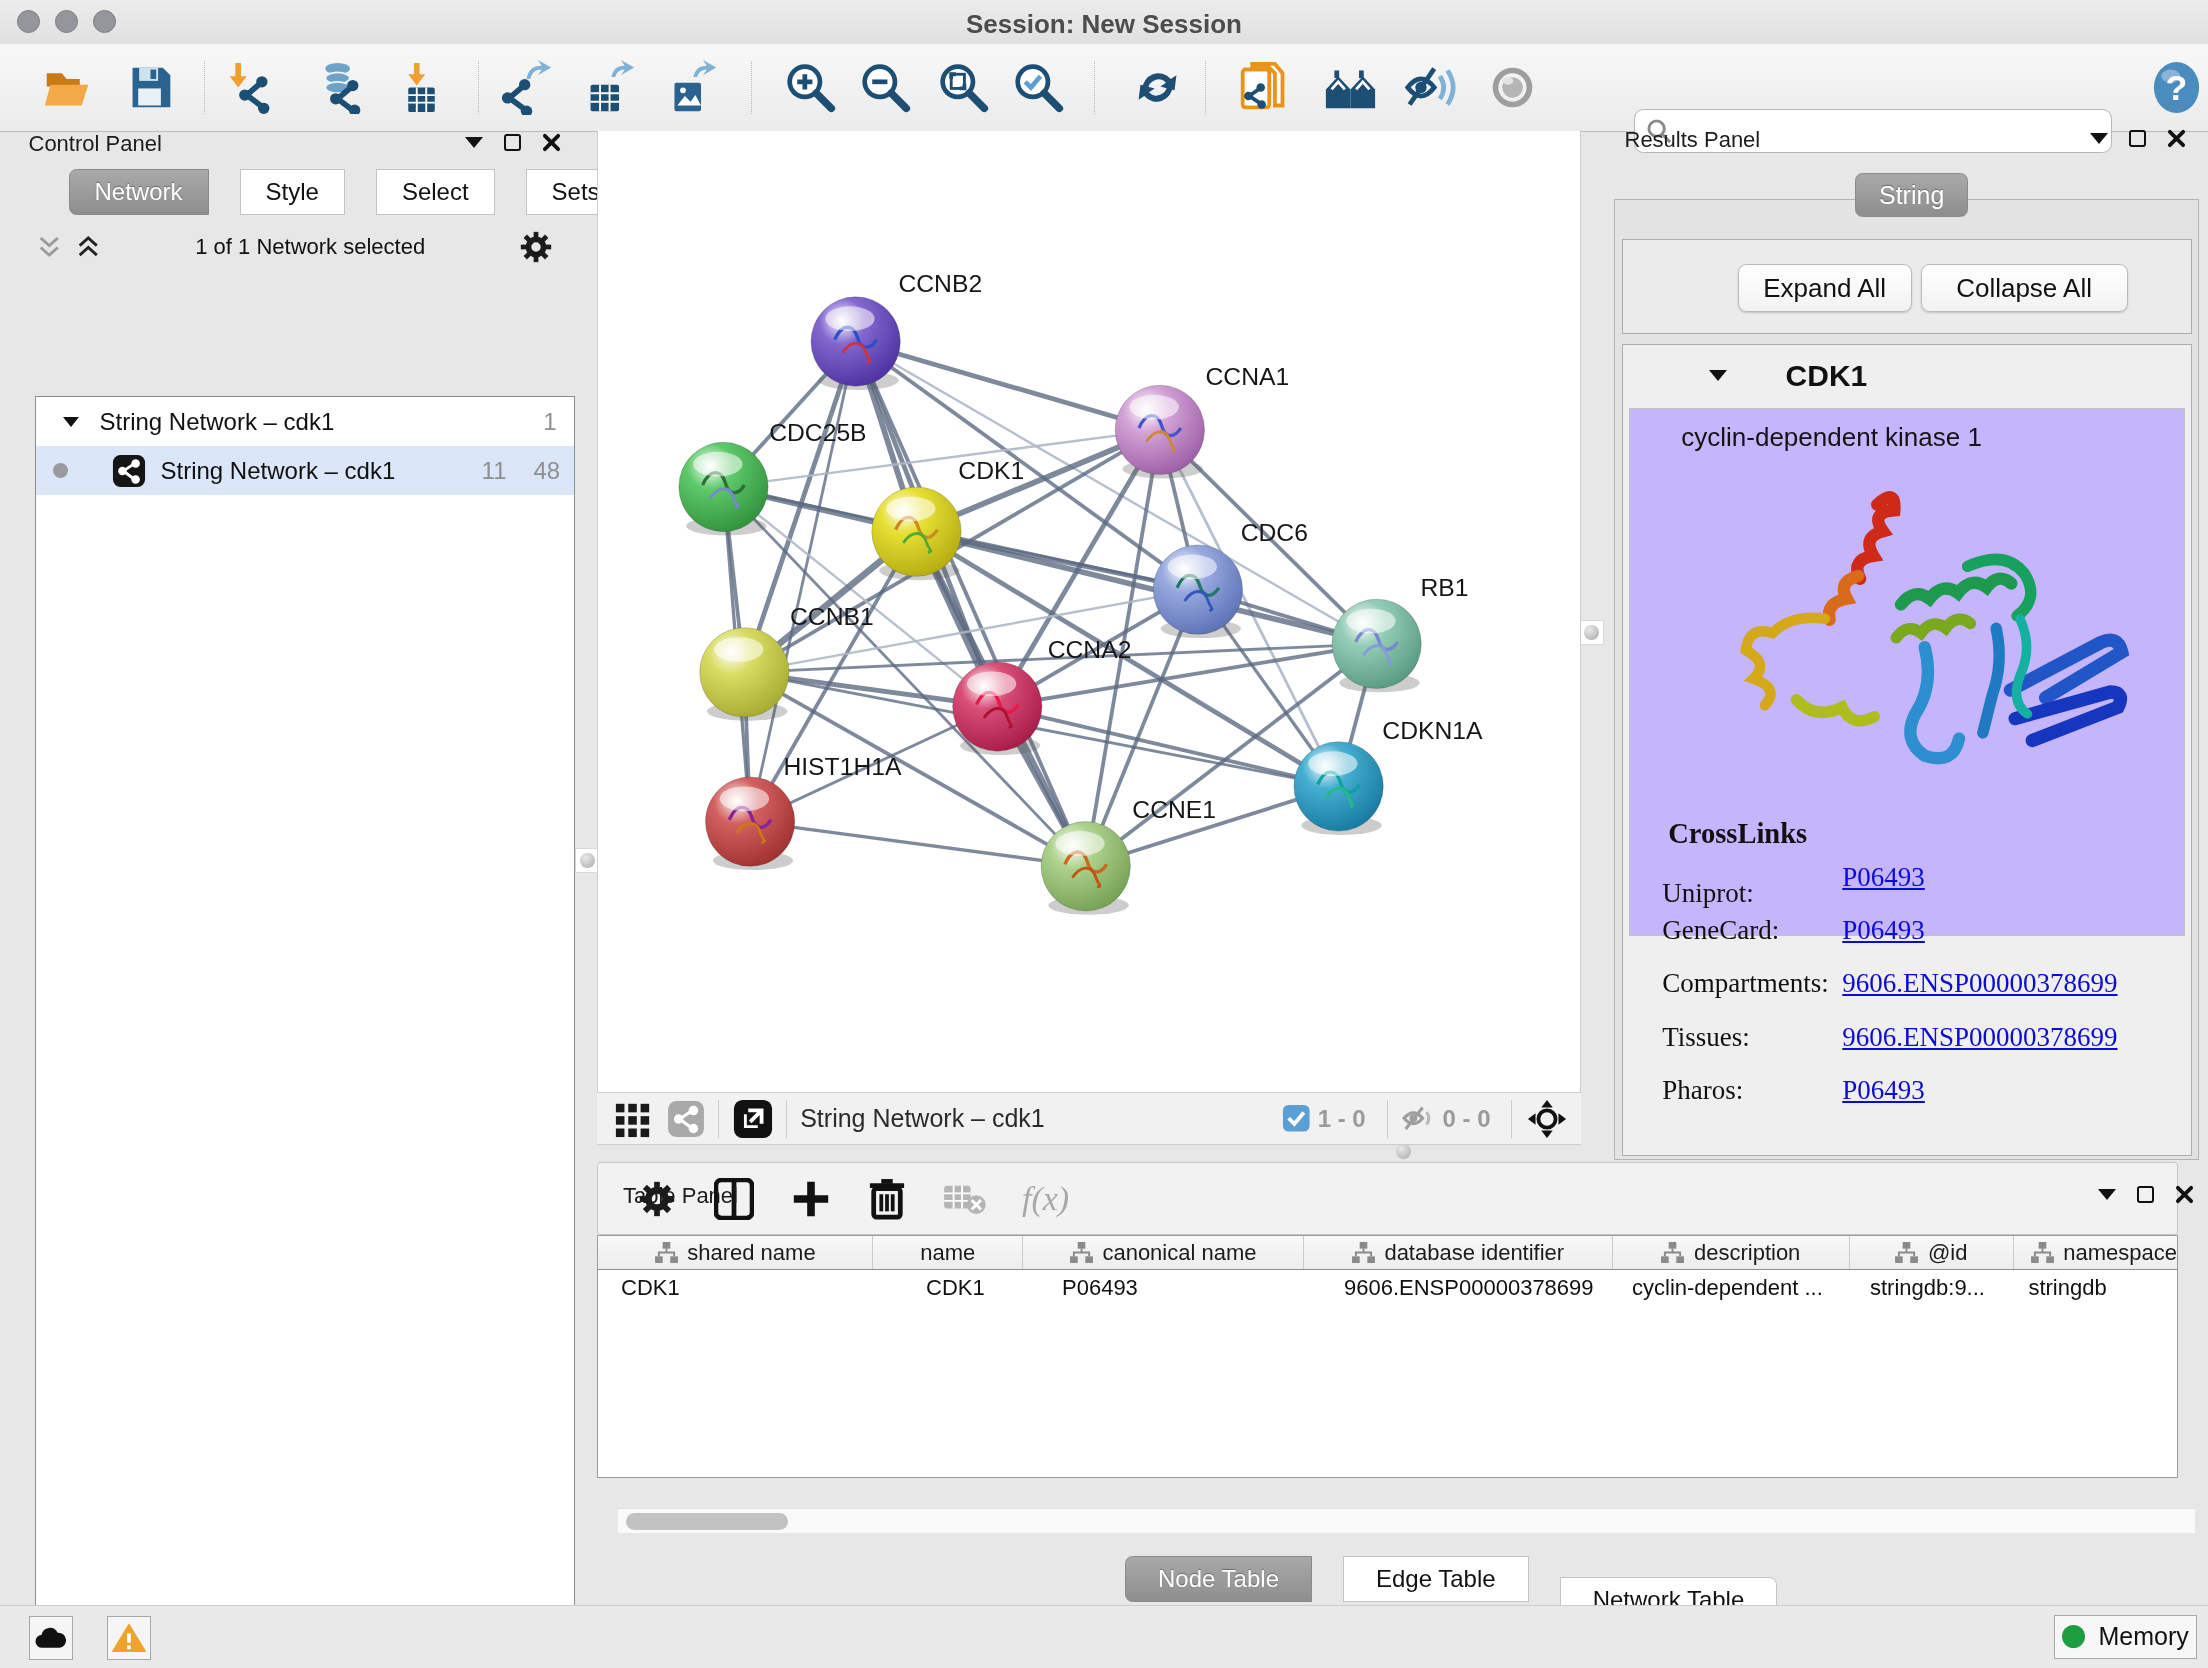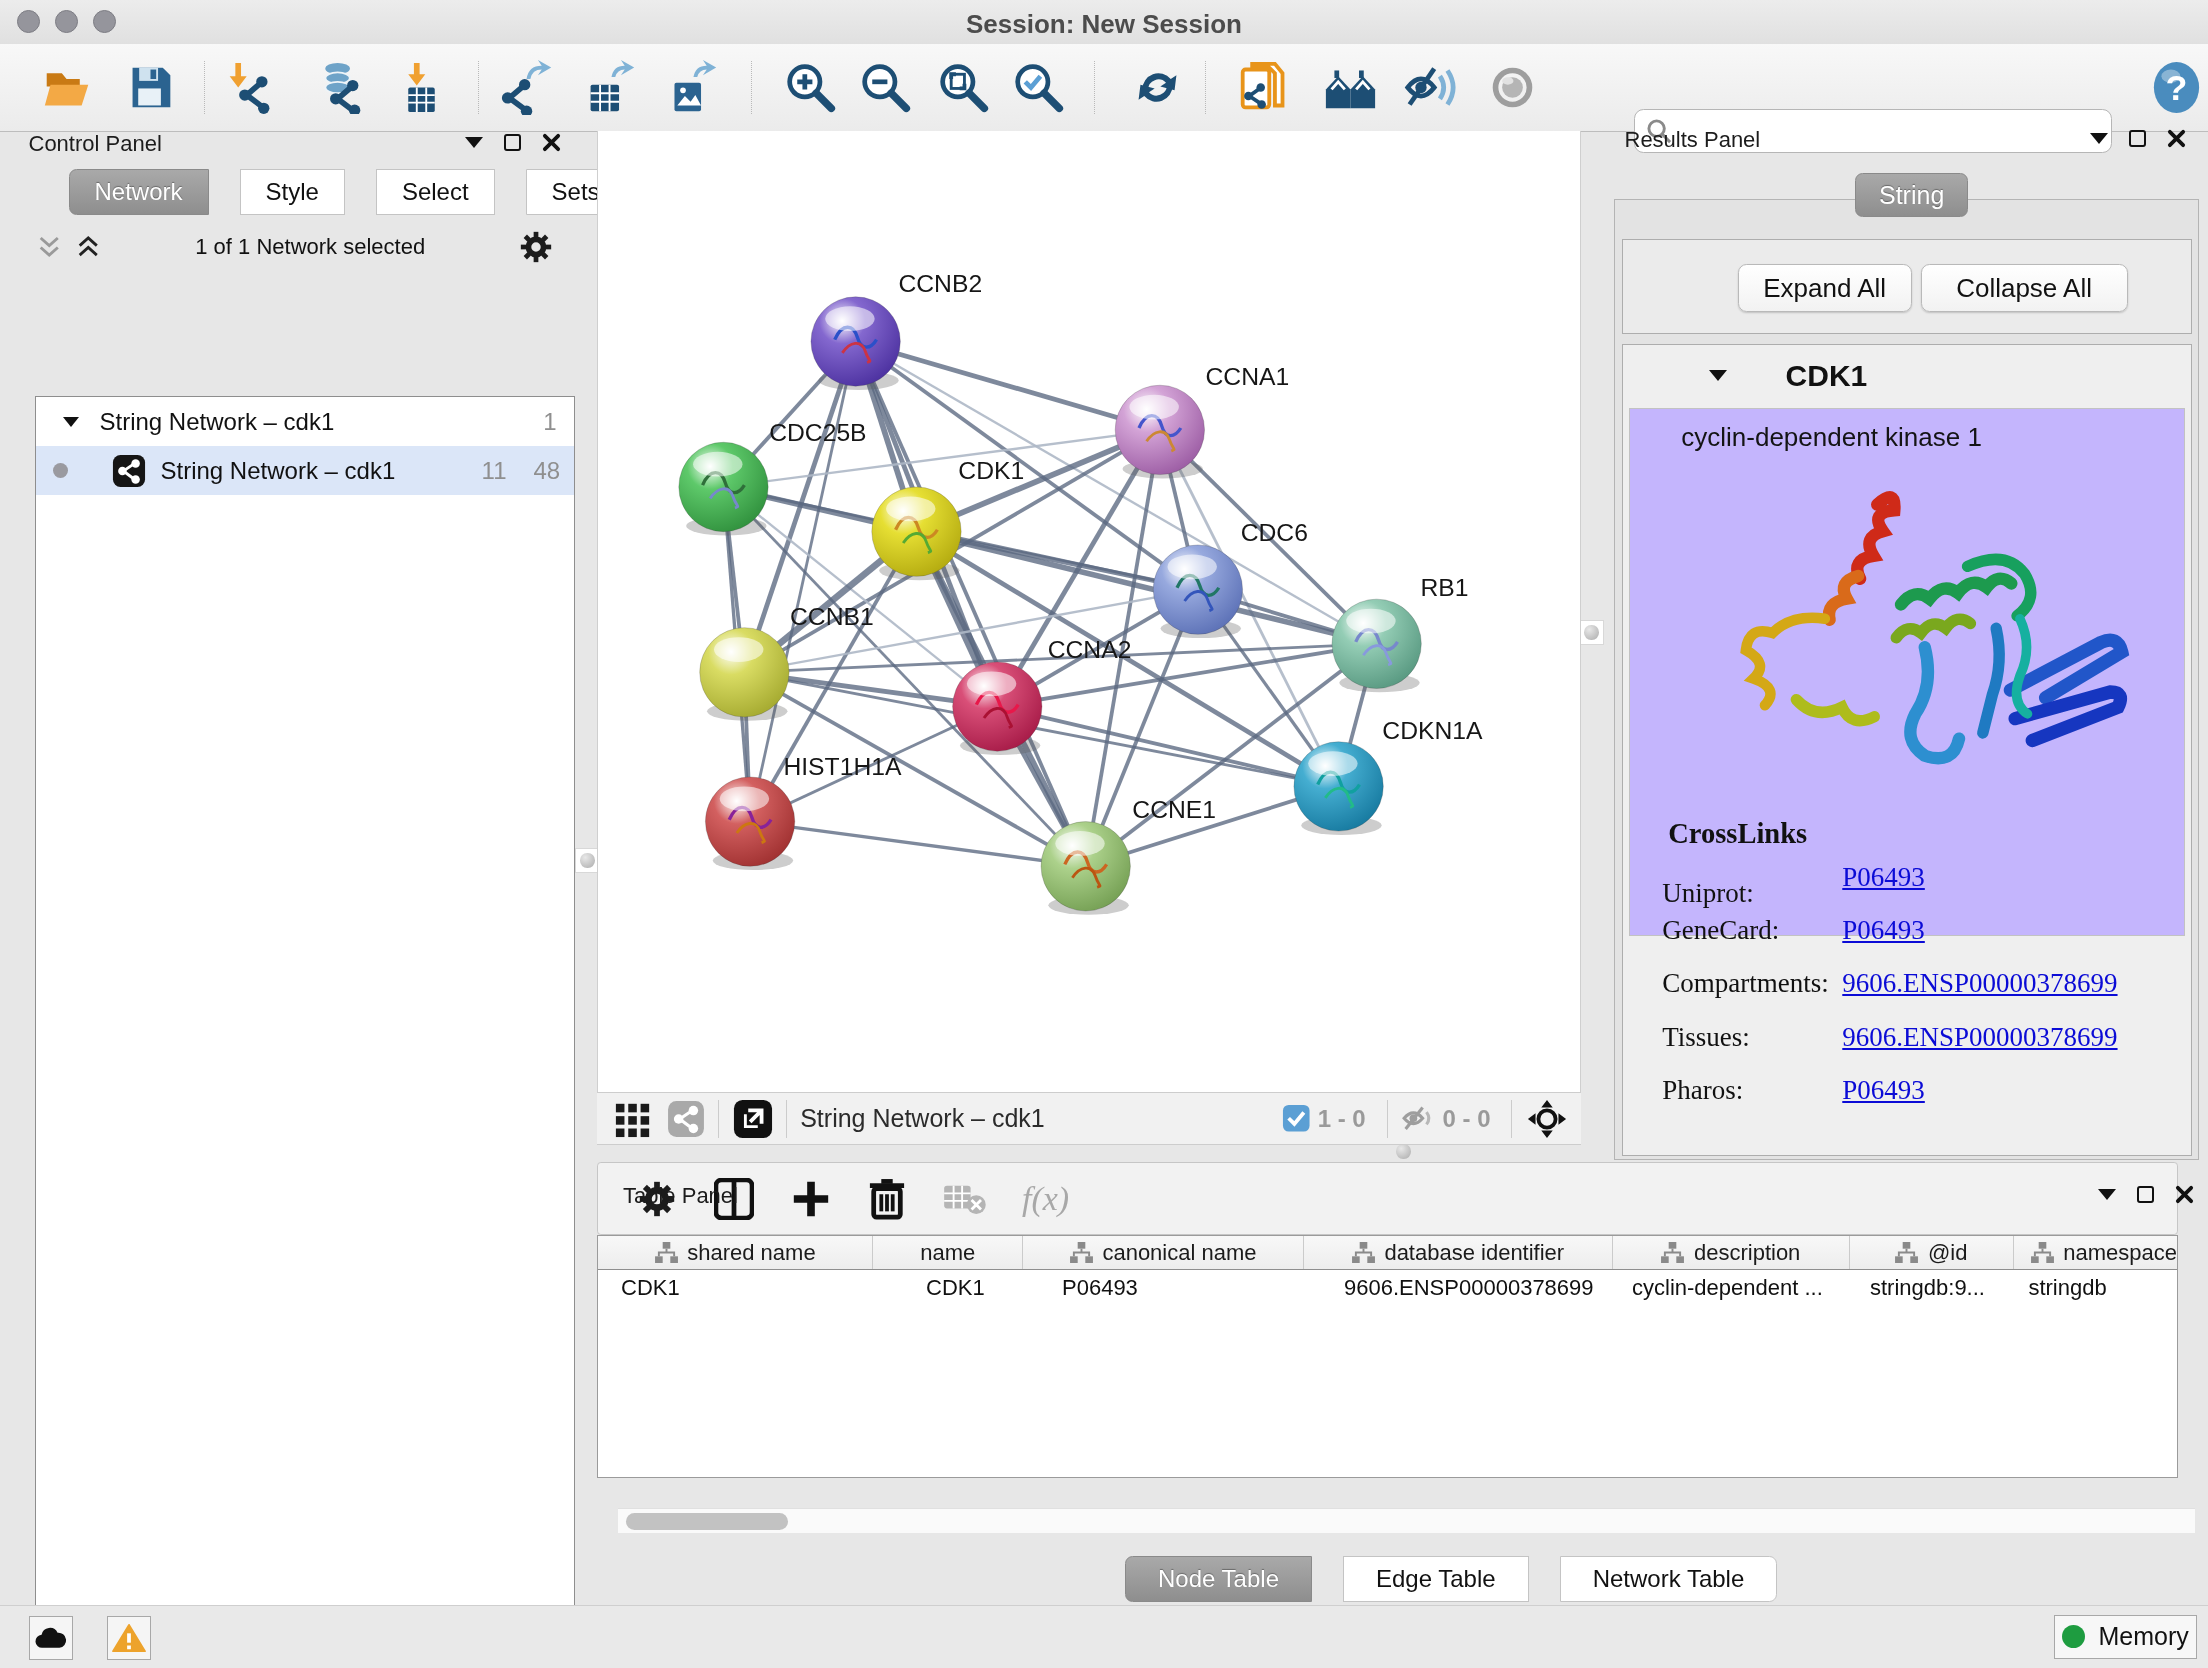--- a/index.html
+++ b/index.html
@@ -825,21 +825,21 @@
     </div>
   </div>
 
   <div id="tp-scroll" class="abs">
     <div id="tp-thumb" class="abs"></div>
   </div>
 
   <div class="seg abs" id="tp-tabs">
     <div class="tab selected" style="padding:0 32px;">Node Table</div>
     <div class="tab" style="padding:0 32px;">Edge Table</div>
-    <div class="tab" style="padding:0 32px;">Network Table</div>
+    <div class="tab" style="padding:0 32px;margin-top:21px;">Network Table</div>
   </div>
 </div>
 
 <div id="statusbar" class="abs">
   <div class="sb-btn abs" style="left:28.5px;">
     <svg width="32" height="25" viewBox="0 0 34 26">
         <path d="M8 24 a7 7 0 0 1 -1 -14 a9 9 0 0 1 17 -2 a7 7 0 0 1 2 16z" fill="#111"></path>
       </svg>
   </div>
   <div class="sb-btn abs" style="left:107px;">

